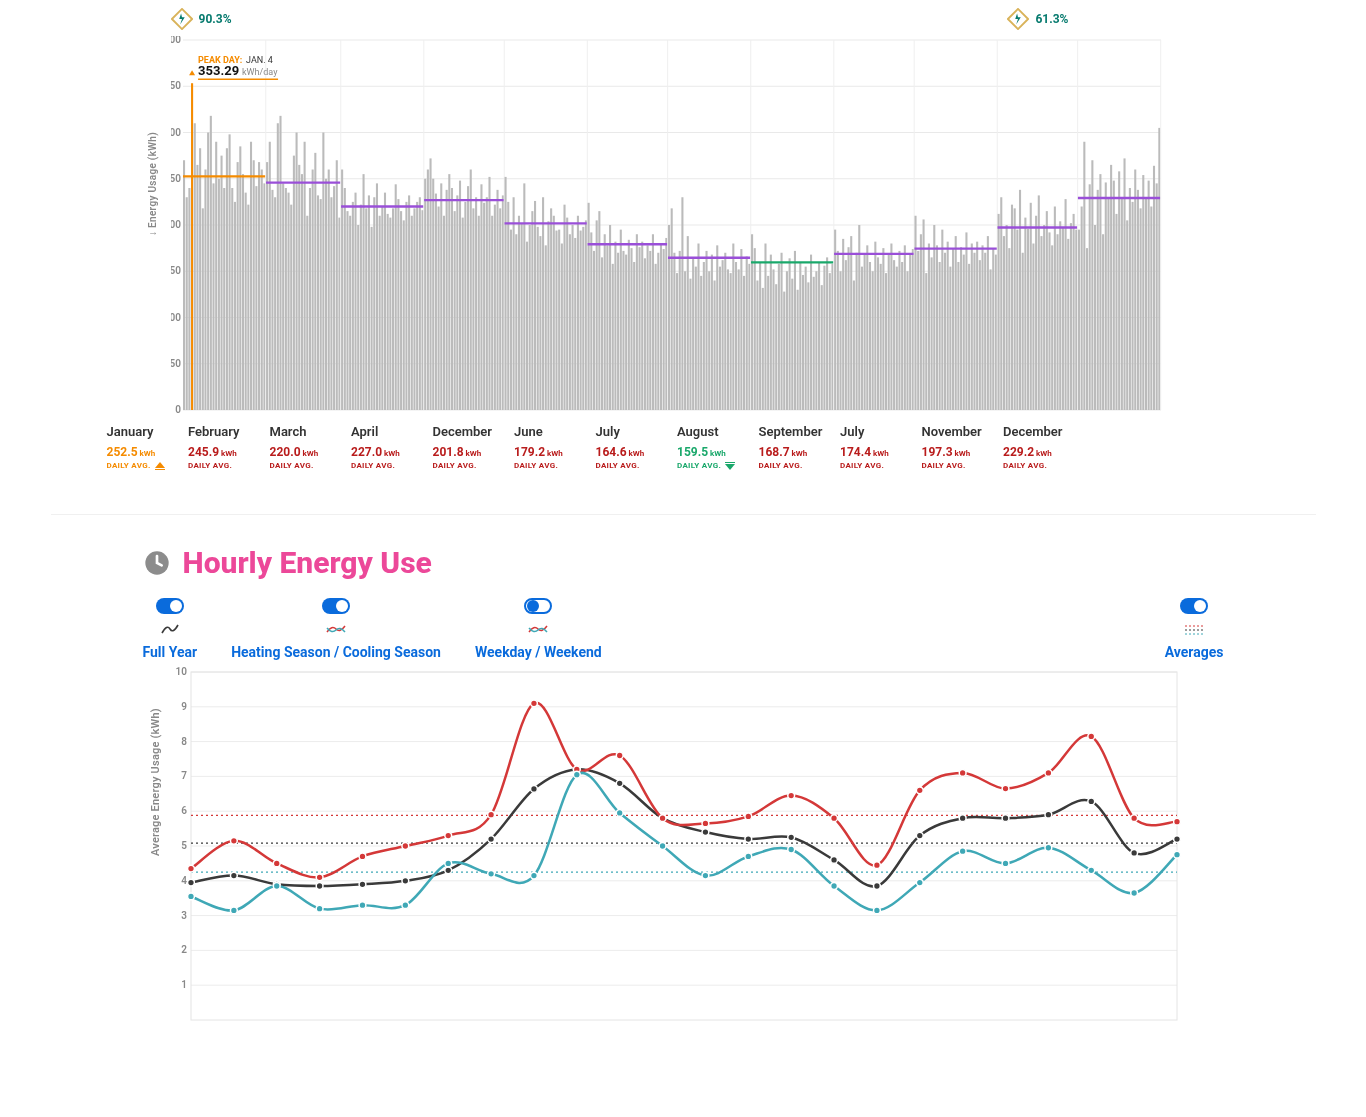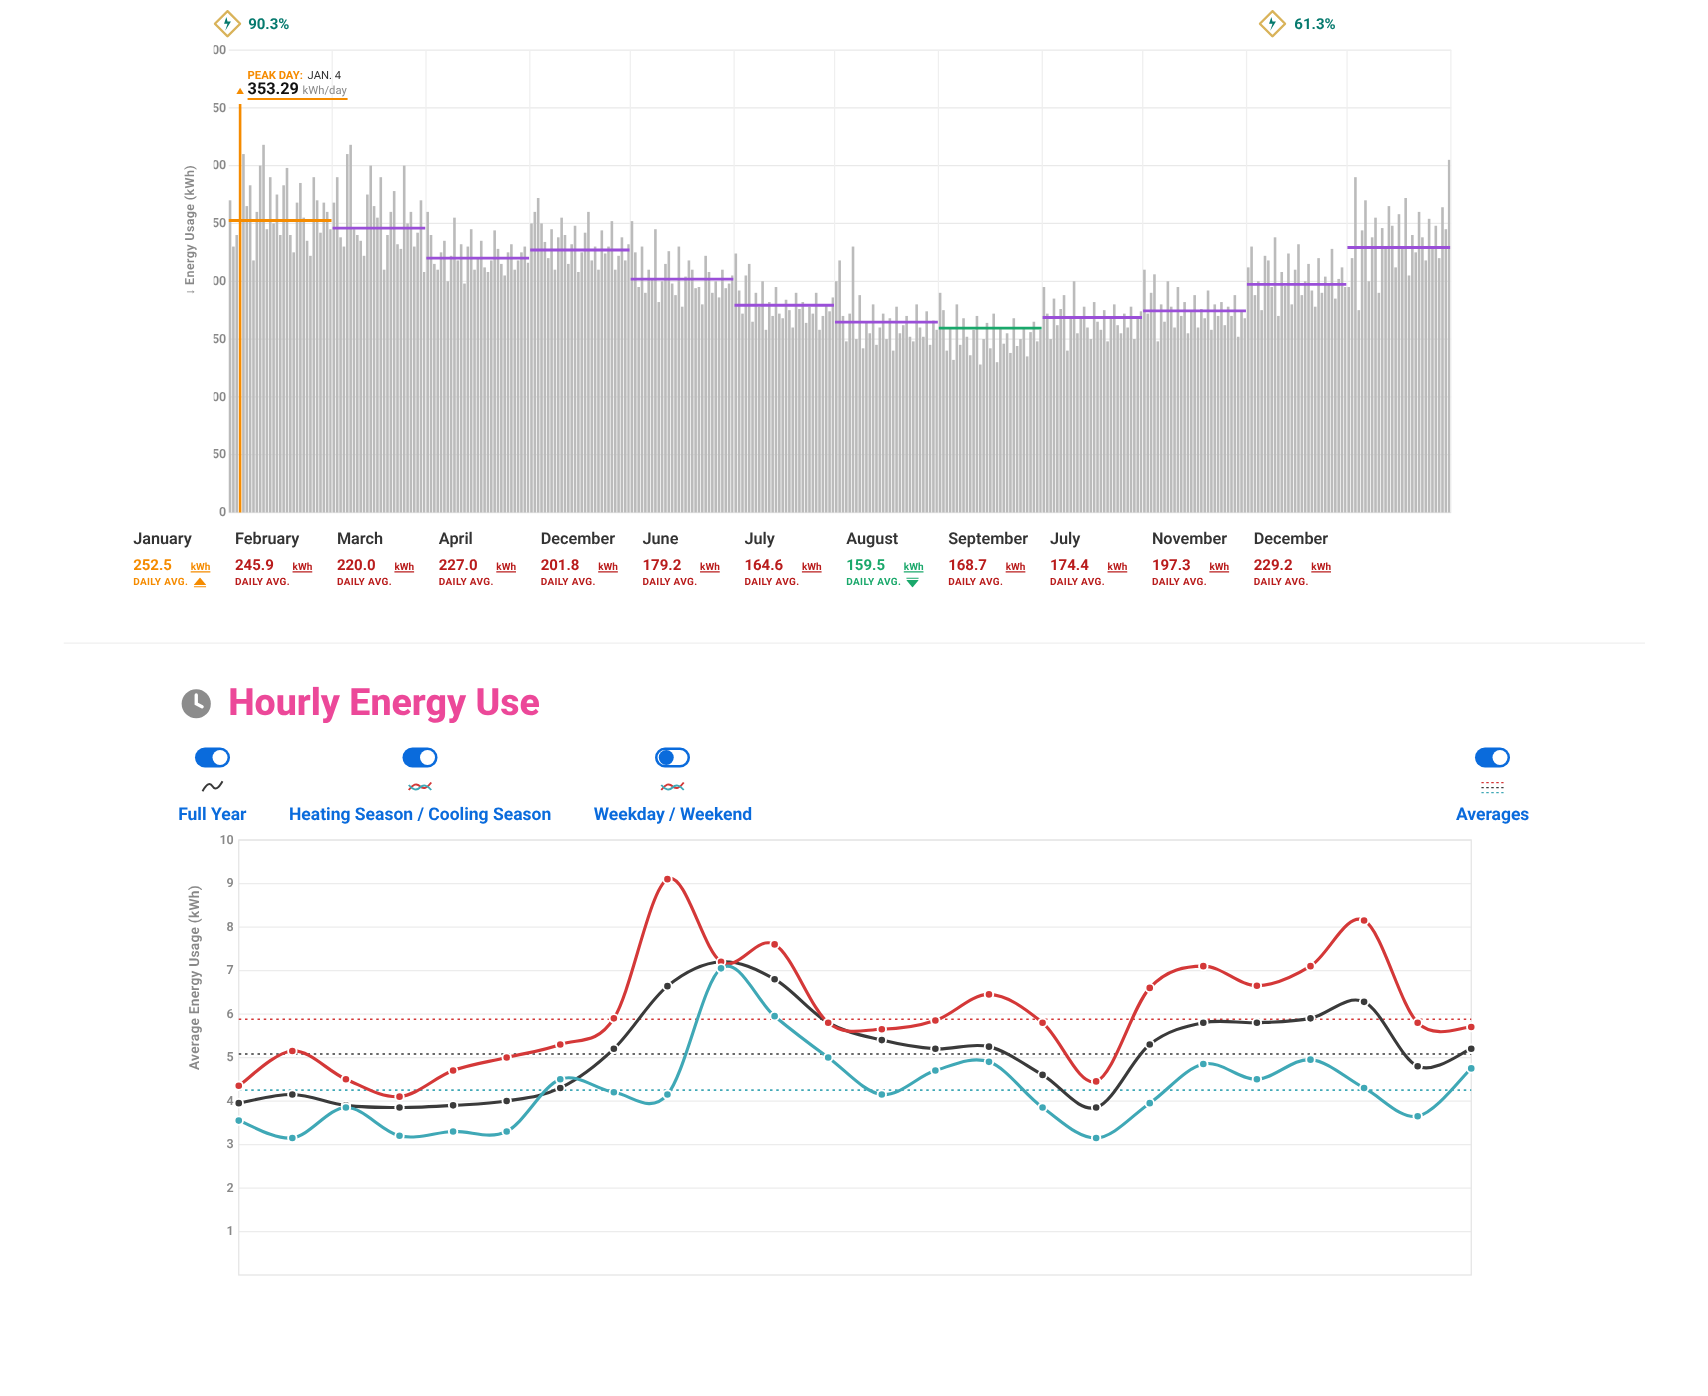--- a/index.html
+++ b/index.html
@@ -27,21 +27,21 @@
   .peak-annot text { font-size:9px; fill:#333; }
   .peak-annot .lbl { fill:#f58b00; font-weight:700; }
   .peak-annot .val { font-size:13px; font-weight:700; fill:#111; }
   .peak-annot .unit{ font-size:9px; fill:#888; }
 
   
   .month-footer { display:flex; padding-left:52px; padding-right:10px; }
   .month-col { width:81.5px; padding:10px 4px 0 4px; }
   .month-name { font-size:13px; font-weight:600; color:#333; margin-bottom:6px; }
   .month-avg  { font-size:12px; font-weight:700; white-space:nowrap; }
-  .month-avg .u { font-size:8px; font-weight:700; margin-left:15px;text-decoration:underline; }
+  .month-avg .u { font-size:8px; font-weight:700; margin-left:2px; }
   .daily-avg  { font-size:8px; font-weight:700; letter-spacing:.3px; margin-top:2px; display:flex; align-items:center; gap:4px; }
   .c-purple { color:#b91c1c; }
   .c-orange { color:#f58b00; }
   .c-green  { color:#1aa86b; }
 
   hr.sep { border:none; border-top:1px solid #f0f0f0; margin:44px 0 30px 0; }
 
   
   .section { padding:0 92px 40px 92px; }
   .section-title { display:flex; align-items:center; gap:12px; color:#ec4899; font-weight:800; font-size:30px; margin:0 0 18px 0; }

